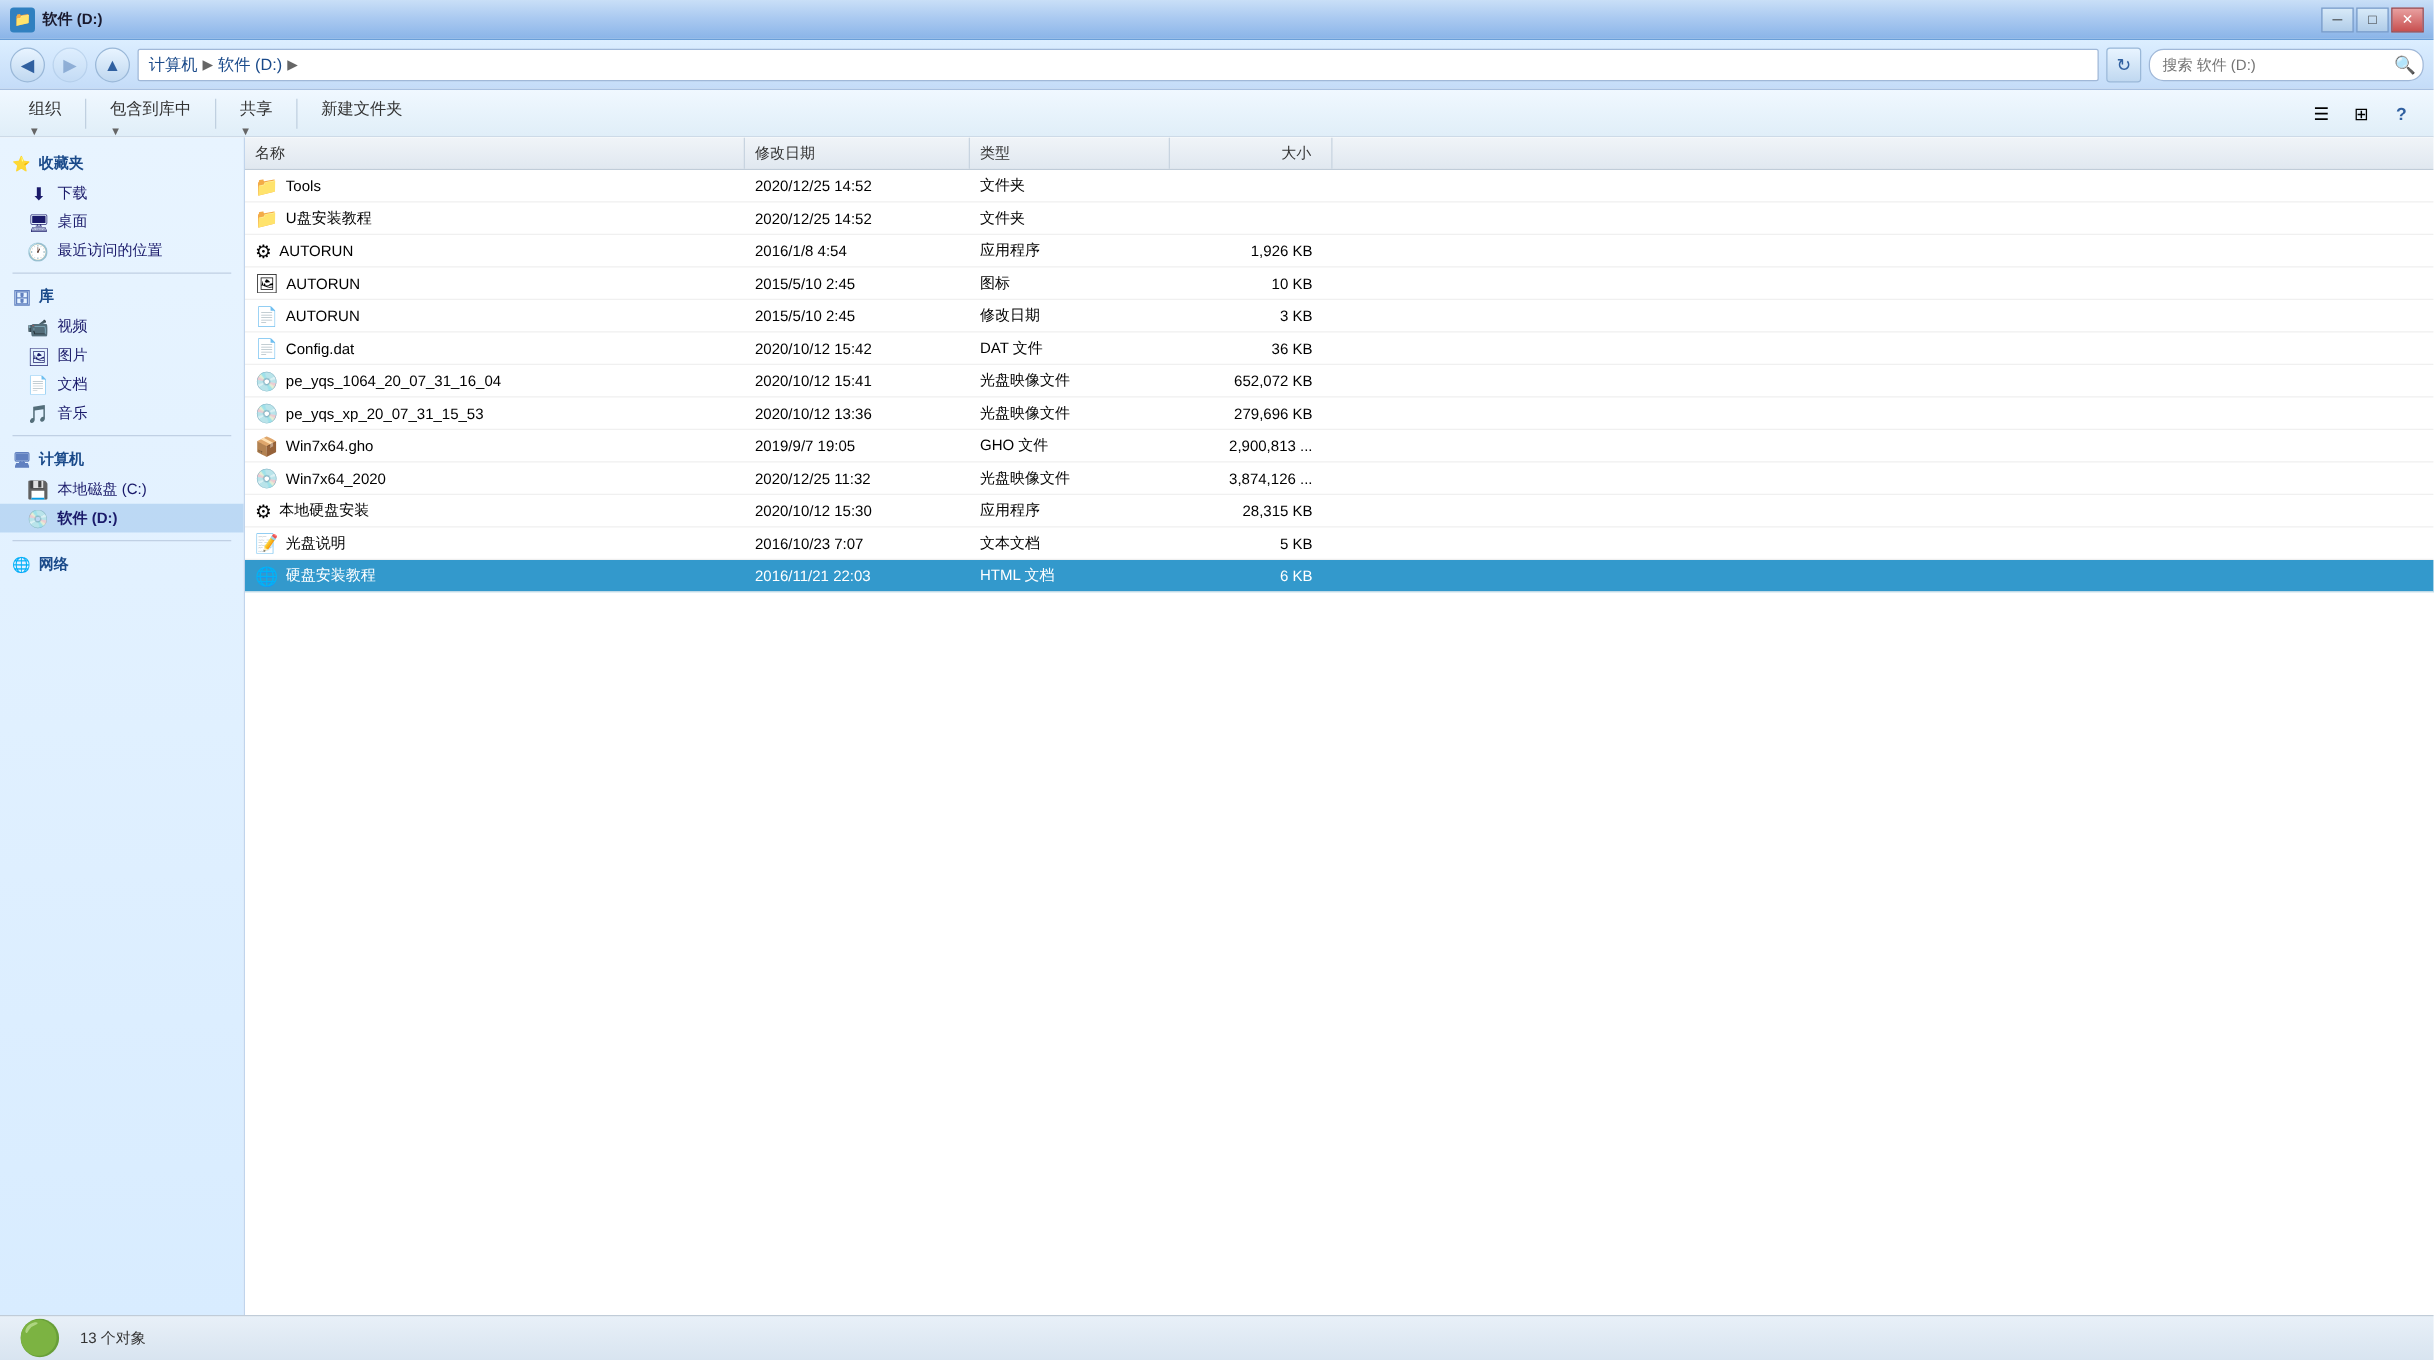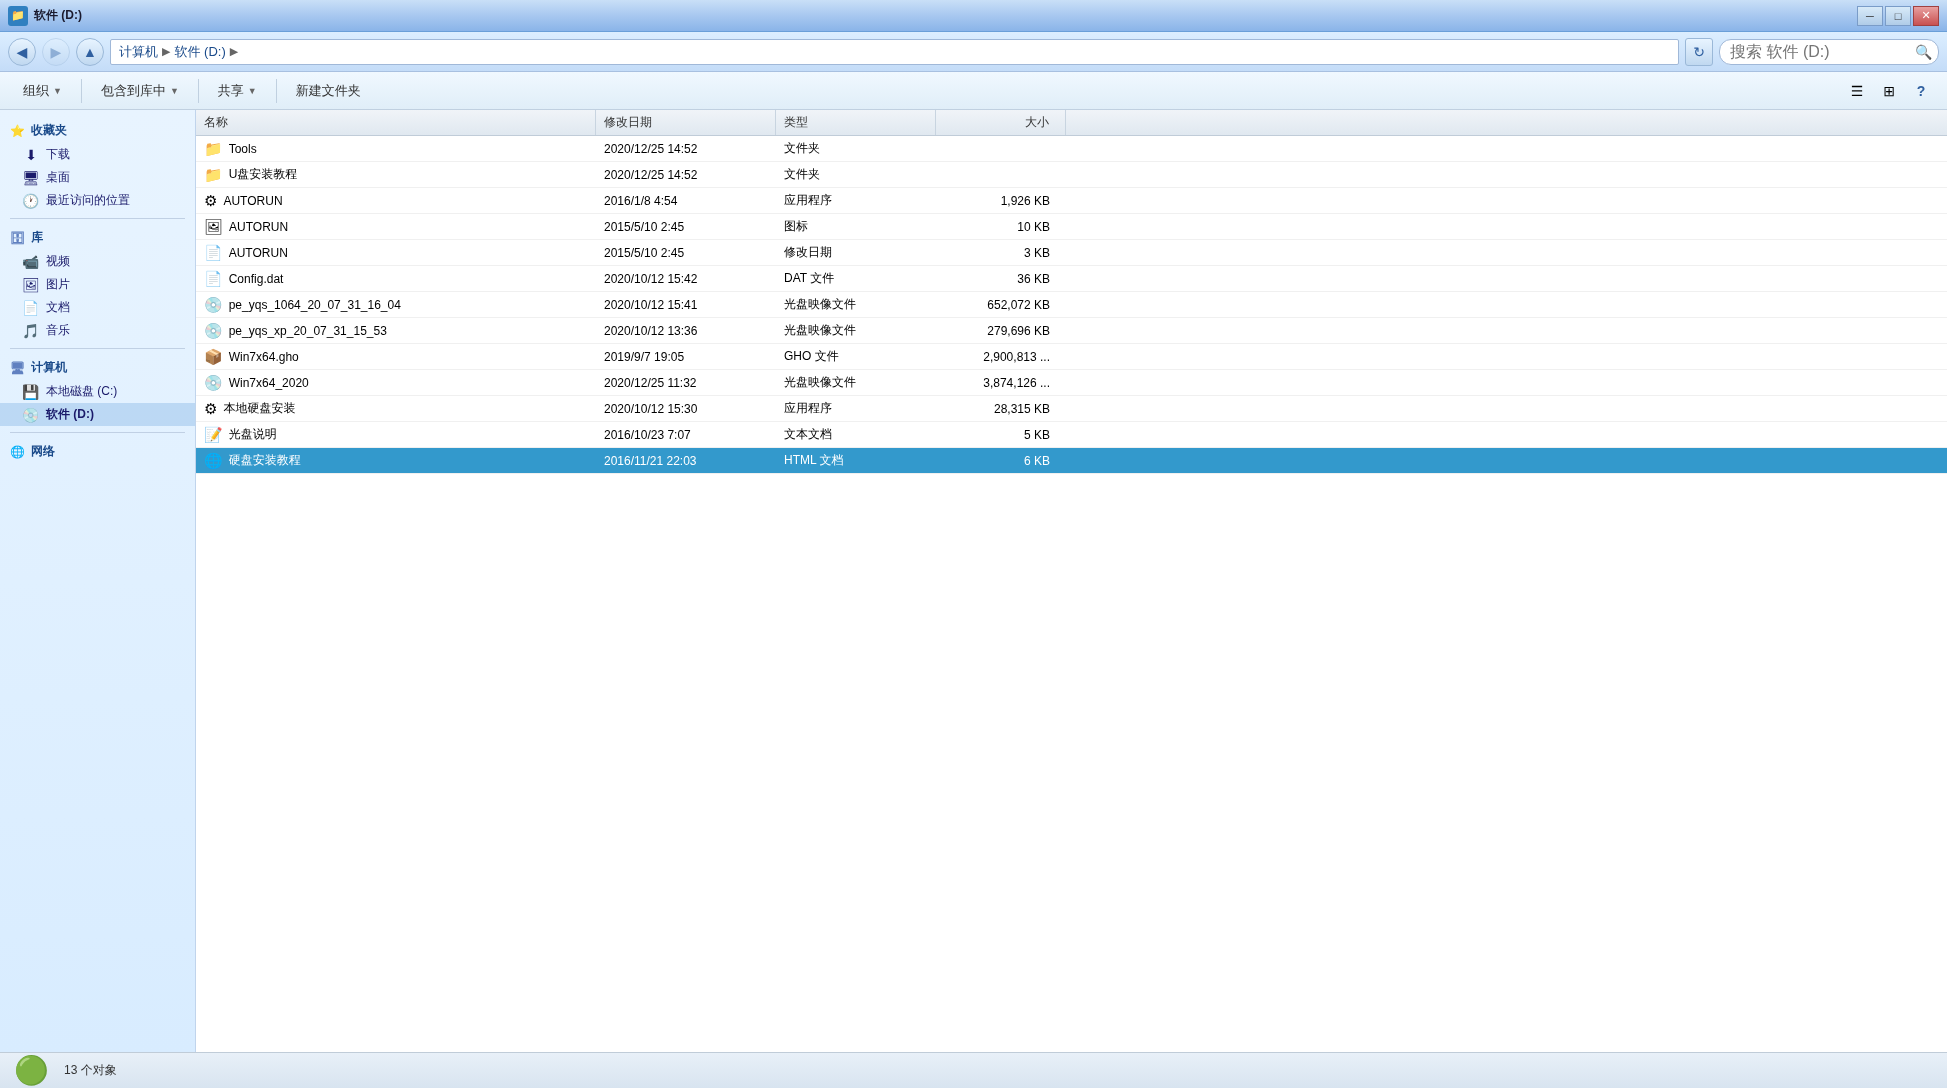--- a/index.html
+++ b/index.html
@@ -117,21 +117,21 @@
     .search-wrapper {
       position: relative;
       width: 220px;
     }
     .search-wrapper input {
       width: 100%;
       height: 26px;
       border: 1px solid #a0b8d8;
       border-radius: 12px;
       padding: 0 28px 0 10px;
-      font-size: 16px;
+      font-size: 12px;
       color: #888;
       background: white;
       outline: none;
     }
     .search-icon-btn {
       position: absolute;
       right: 6px;
       top: 50%;
       transform: translateY(-50%);
       font-size: 14px;
@@ -150,24 +150,25 @@
       border-bottom: 1px solid #c0d0e0;
     }
     .toolbar-btn {
       height: 28px;
       padding: 0 10px;
       border: 1px solid transparent;
       background: transparent;
       border-radius: 3px;
       cursor: pointer;
       display: flex;
-      align-items: center;
+      align-items: flex-start;
       gap: 4px;
       font-size: 13px;
       color: #333;
+      flex-direction: column;
     }
     .toolbar-btn .arrow {
       font-size: 9px;
       color: #666;
     }
     .toolbar-sep {
       width: 1px;
       height: 24px;
       background: #c0d0e0;
       margin: 0 4px;

